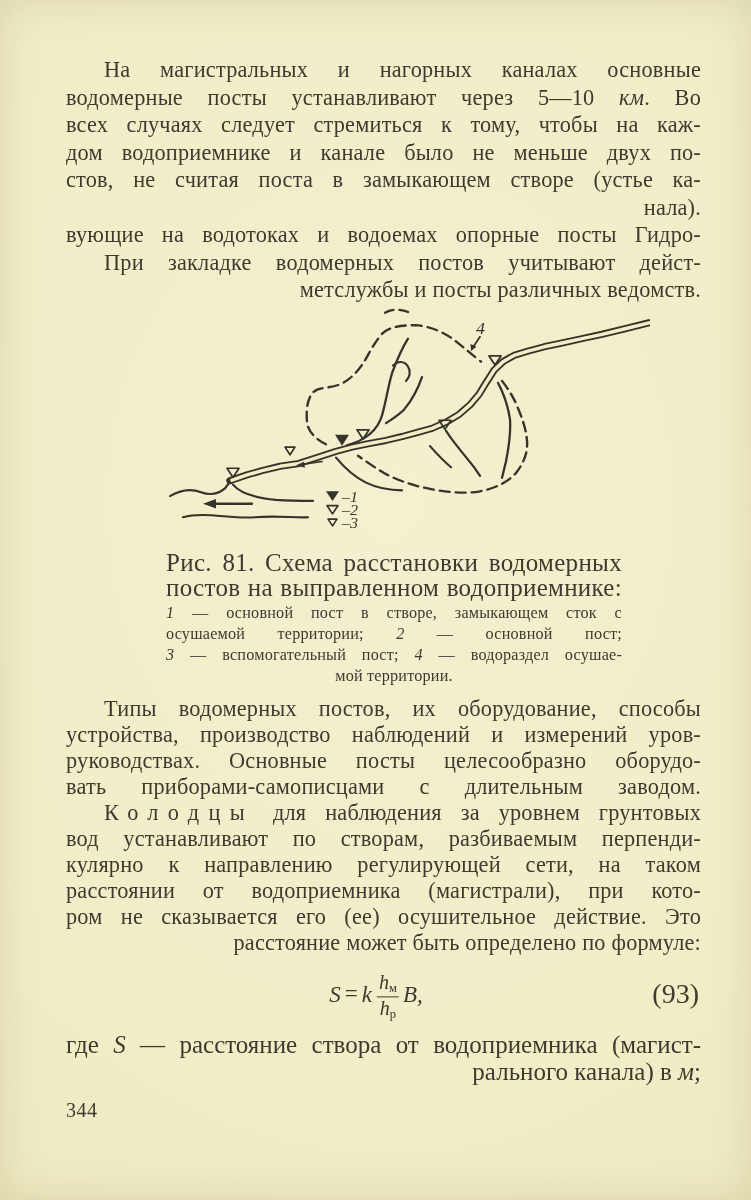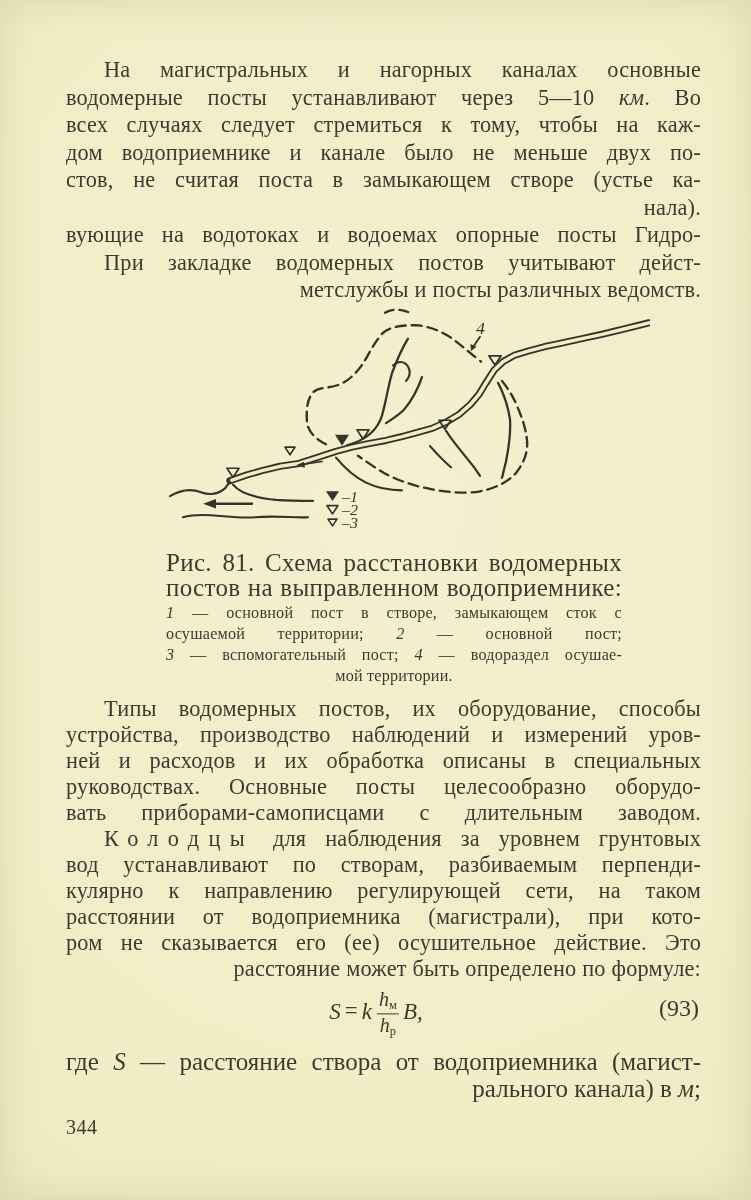--- a/index.html
+++ b/index.html
@@ -31,31 +31,31 @@
   
   .figwrap{margin:2px 0 0 84px;width:500px;height:240px;position:relative;color:var(--fig);}
   .figwrap svg{display:block;}
   
   .caption{margin:4px 0 0 100px;width:456px;color:var(--ink);}
   .cap-main{font-size:25px;line-height:25px;letter-spacing:.3px;}
   .cap-legend{margin-top:3px;font-size:16.2px;line-height:21px;letter-spacing:.2px;}
   .cap-main .tline.just,.cap-legend .tline.just{text-align:justify;text-align-last:justify;}
   .sec{margin-top:9px;}
   
-  .formula-row{position:relative;height:56px;margin-top:4px;width:635px;}
+  .formula-row{position:relative;height:56px;margin-top:13px;width:635px;}
   .formula{
     position:absolute;left:50%;top:50%;transform:translate(-58%,-50%);
     font-size:23px;font-style:italic;white-space:nowrap;
   }
   .formula .feq{font-style:normal;padding:0 4px;}
   .frac{display:inline-block;vertical-align:-14px;text-align:center;font-size:20px;line-height:1.05;margin:0 4px 0 5px;}
   .frac .num{display:block;border-bottom:1.6px solid var(--ink);padding:0 2px 1px;}
   .frac .den{display:block;padding-top:1px;}
   .frac sub{font-size:12.5px;font-style:normal;vertical-align:-3px;}
-  .eqnum{position:absolute;right:2px;top:9px;font-size:24px;font-style:normal;text-align:right;}
+  .eqnum{position:absolute;right:2px;top:9px;font-size:28px;font-style:normal;text-align:right;}
   .where{font-size:25px;line-height:27px;margin-top:6px;}
   .pagenum{margin-top:14px;font-size:20px;letter-spacing:.5px;}
 </style>
 </head>
 <body>
 
 <div class="page">
 
   <div class="para">
       <div class="tline pind just"><span>На магистральных и нагорных каналах основные</span></div>
@@ -133,21 +133,20 @@
         <div class="tline just"><span class="i">1</span><span> — основной пост в створе, замыкающем сток с</span></div>
         <div class="tline just"><span>осушаемой территории; </span><span class="i">2</span><span> — основной пост;</span></div>
         <div class="tline just"><span class="i">3</span><span> — вспомогательный пост; </span><span class="i">4</span><span> — водораздел осушае-</span></div>
         <div class="tline cent"><span>мой территории.</span></div>
       </div>
   </div>
 
   <div class="para tight sec">
       <div class="tline pind just"><span>Типы водомерных постов, их оборудование, способы</span></div>
       <div class="tline just"><span>устройства, производство наблюдений и измерений уров-</span></div>
-      <div class="tline just"><span>ней и расходов и их обработка описаны в специальных</span></div>
       <div class="tline just"><span>руководствах. Основные посты целесообразно оборудо-</span></div>
       <div class="tline just"><span>вать приборами-самописцами с длительным заводом.</span></div>
     </div>
   <div class="para tight">
       <div class="tline pind just"><span class="sp">Колодцы</span><span> для наблюдения за уровнем грунтовых</span></div>
       <div class="tline just"><span>вод устанавливают по створам, разбиваемым перпенди-</span></div>
       <div class="tline just"><span>кулярно к направлению регулирующей сети, на таком</span></div>
       <div class="tline just"><span>расстоянии от водоприемника (магистрали), при кото-</span></div>
       <div class="tline just"><span>ром не сказывается его (ее) осушительное действие. Это</span></div>
       <div class="tline"><span>расстояние может быть определено по формуле:</span></div>

